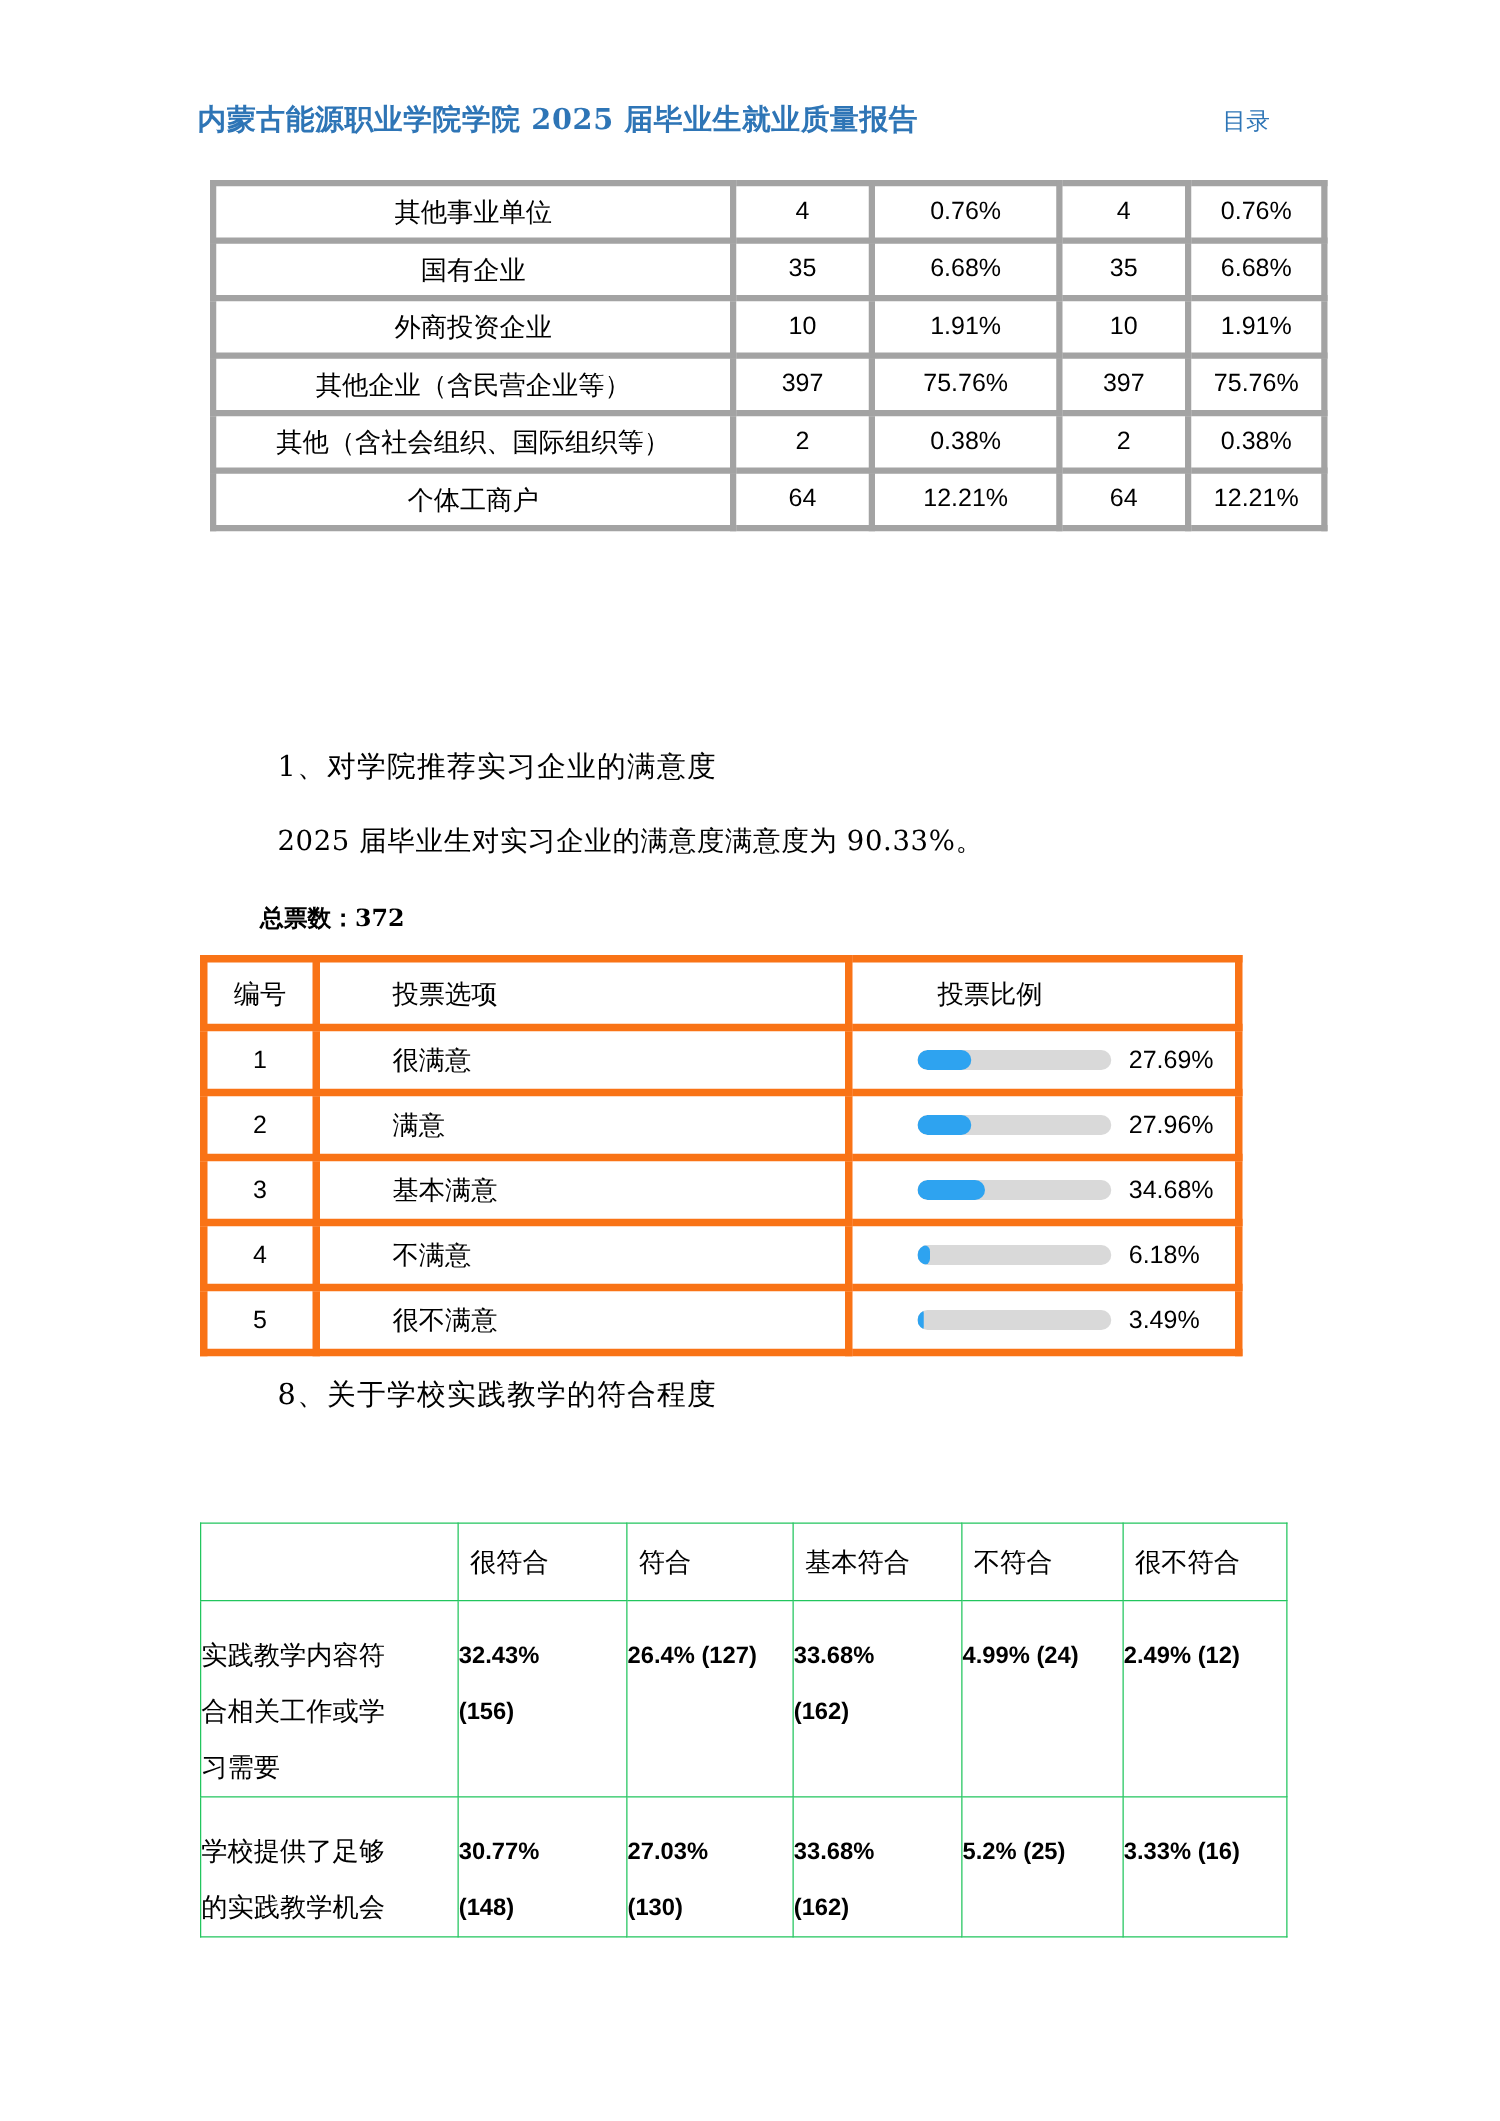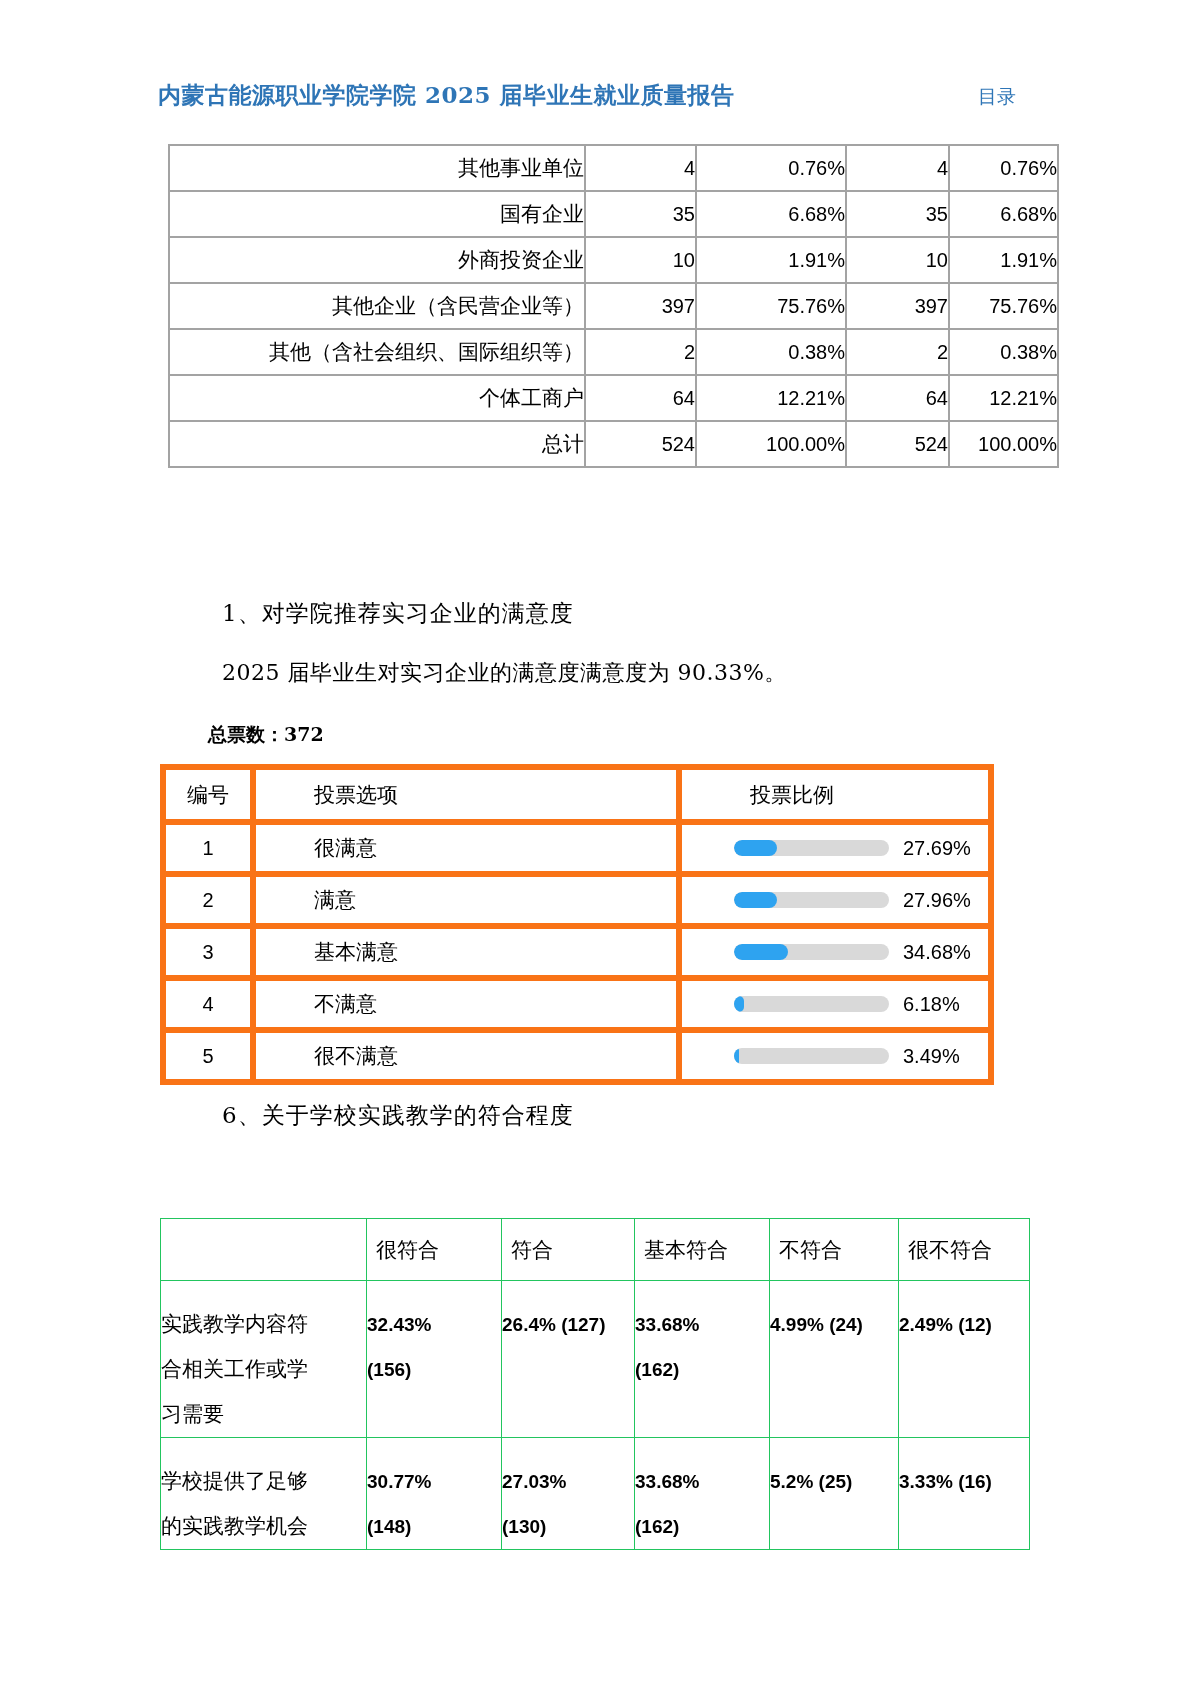--- a/index.html
+++ b/index.html
@@ -16,21 +16,21 @@
     color:#2E75B6;
   }
   .pg-header .title { font-size:23px; font-weight:bold; letter-spacing:.5px; }
   .pg-header .toc { font-size:19px; }
 
   table { border-collapse:collapse; table-layout:fixed; }
 
   
   .t1 { position:absolute; left:168px; top:144px; width:889px; }
   .t1 td {
-    border:2px solid #a3a3a3; text-align:right; vertical-align:middle;
+    border:5px solid #a3a3a3; text-align:center; vertical-align:middle;
     height:46px; font-size:21px;
   }
   .t1 td.num { font-family:"Liberation Sans",sans-serif; font-size:20px; }
 
   
   .sec-heading { position:absolute; left:222px; font-size:23px; letter-spacing:1px; white-space:nowrap; }
   .hd-4  { top:541px; }
   .hd-s1 { top:598px; }
   .hd-s2 { top:1100px; }
   .para  { position:absolute; left:222px; font-size:22px; letter-spacing:.5px; white-space:nowrap; }
@@ -118,27 +118,20 @@
         <td class="num">2</td>
         <td class="num">0.38%</td>
       </tr>
       <tr>
         <td>个体工商户</td>
         <td class="num">64</td>
         <td class="num">12.21%</td>
         <td class="num">64</td>
         <td class="num">12.21%</td>
       </tr>
-      <tr>
-        <td>总计</td>
-        <td class="num">524</td>
-        <td class="num">100.00%</td>
-        <td class="num">524</td>
-        <td class="num">100.00%</td>
-      </tr>
     </tbody>
   </table>
 
   <div class="sec-heading hd-s1">1、对学院推荐实习企业的满意度</div>
   <div class="para para-1">2025 届毕业生对实习企业的满意度满意度为 90.33%。</div>
   <div class="total-votes">总票数：372</div>
 
   <table class="votes">
     <colgroup>
         <col style="width:90px">
@@ -209,21 +202,21 @@
             <div class="bar-track">
                 <div class="bar-fill" style="width: 3.49%;"></div>
               </div>
             <span class="pct-label">3.49%</span>
           </div>
         </td>
       </tr>
     </tbody>
   </table>
 
-  <div class="sec-heading hd-s2">6、关于学校实践教学的符合程度</div>
+  <div class="sec-heading hd-s2">8、关于学校实践教学的符合程度</div>
 
   <table class="t2">
     <colgroup>
         <col style="width:206px">
         <col style="width:135px">
         <col style="width:133px">
         <col style="width:135px">
         <col style="width:129px">
         <col style="width:131px">
       </colgroup>

